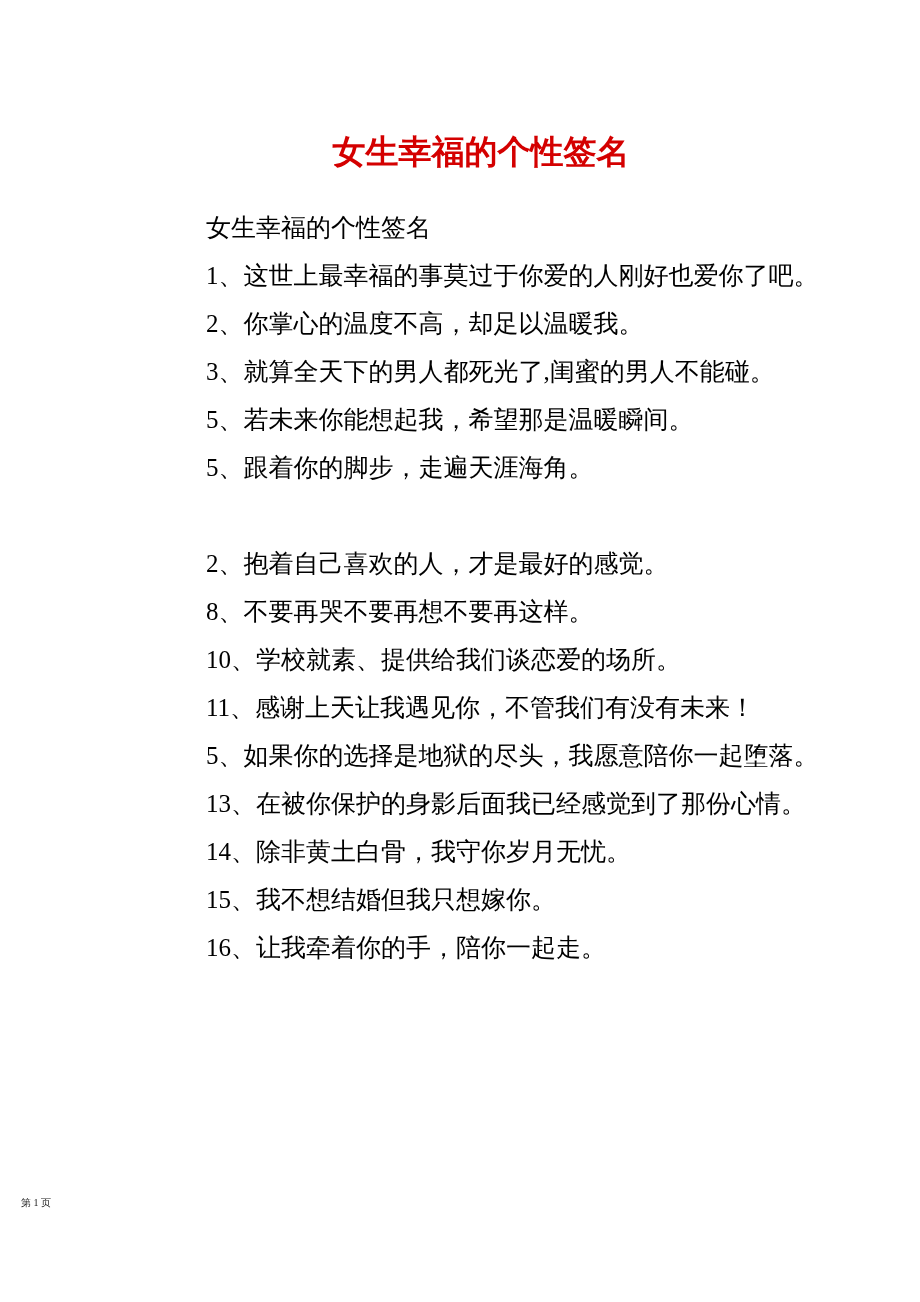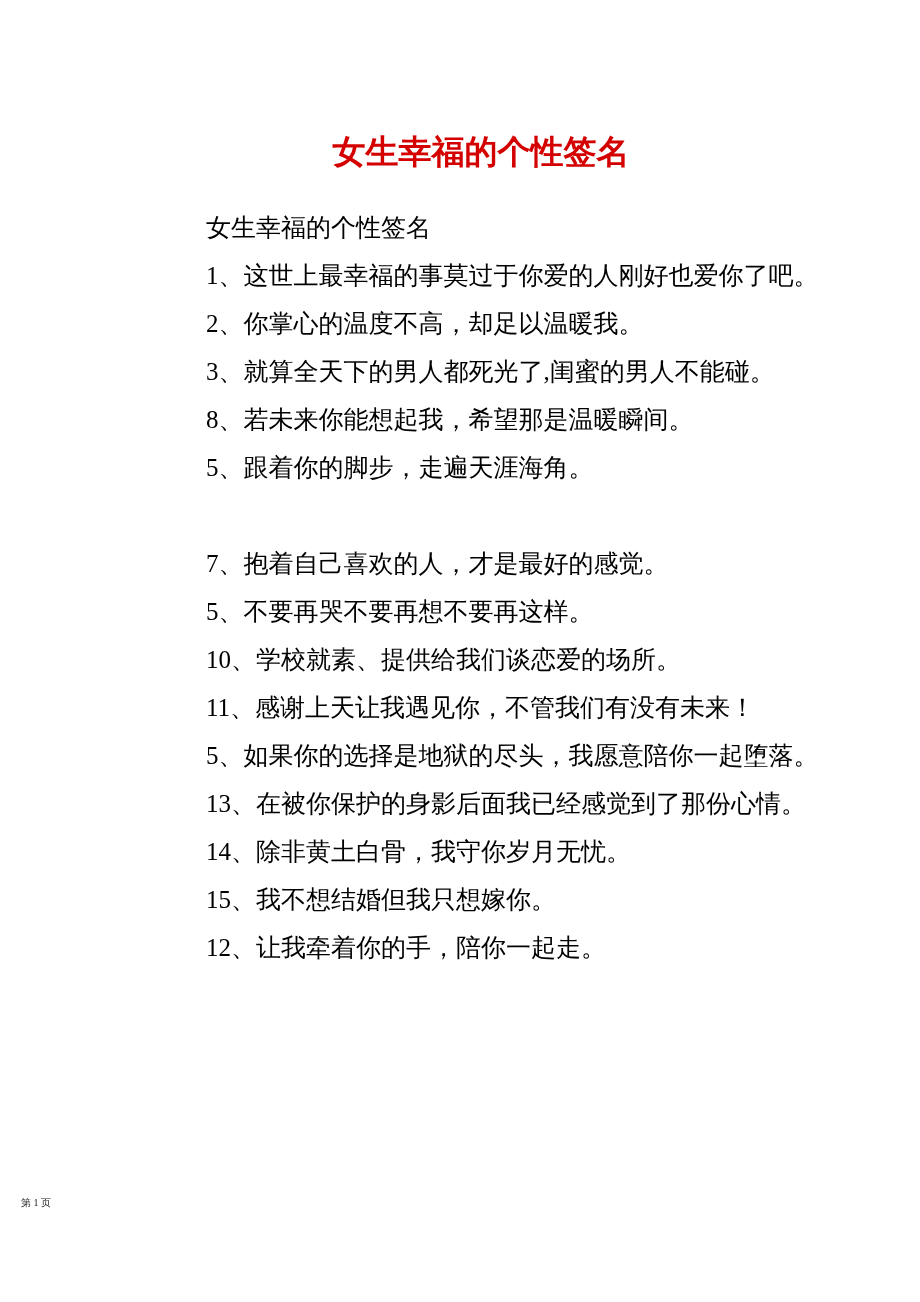--- a/index.html
+++ b/index.html
@@ -57,30 +57,30 @@
 
 <div class="page">
 
   <h1 class="doc-title" style="color: rgb(212, 0, 0);">女生幸福的个性签名</h1>
 
   <p class="para">女生幸福的个性签名</p>
 
   <p class="para">1、这世上最幸福的事莫过于你爱的人刚好也爱你了吧。</p>
   <p class="para">2、你掌心的温度不高，却足以温暖我。</p>
   <p class="para">3、就算全天下的男人都死光了,闺蜜的男人不能碰。</p>
-  <p class="para">8、若未来你能想起我，希望那是温暖瞬间。</p>
+  <p class="para">5、若未来你能想起我，希望那是温暖瞬间。</p>
   <p class="para">5、跟着你的脚步，走遍天涯海角。</p>
 
   <p class="para blank-line"></p>
 
-  <p class="para">7、抱着自己喜欢的人，才是最好的感觉。</p>
-  <p class="para">5、不要再哭不要再想不要再这样。</p>
+  <p class="para">2、抱着自己喜欢的人，才是最好的感觉。</p>
+  <p class="para">8、不要再哭不要再想不要再这样。</p>
   <p class="para">10、学校就素、提供给我们谈恋爱的场所。</p>
   <p class="para">11、感谢上天让我遇见你，不管我们有没有未来！</p>
   <p class="para">5、如果你的选择是地狱的尽头，我愿意陪你一起堕落。</p>
   <p class="para">13、在被你保护的身影后面我已经感觉到了那份心情。</p>
   <p class="para">14、除非黄土白骨，我守你岁月无忧。</p>
   <p class="para">15、我不想结婚但我只想嫁你。</p>
-  <p class="para">12、让我牵着你的手，陪你一起走。</p>
+  <p class="para">16、让我牵着你的手，陪你一起走。</p>
 
   <div class="page-footer">第 1 页</div>
 
 </div>
 
 </body></html>

